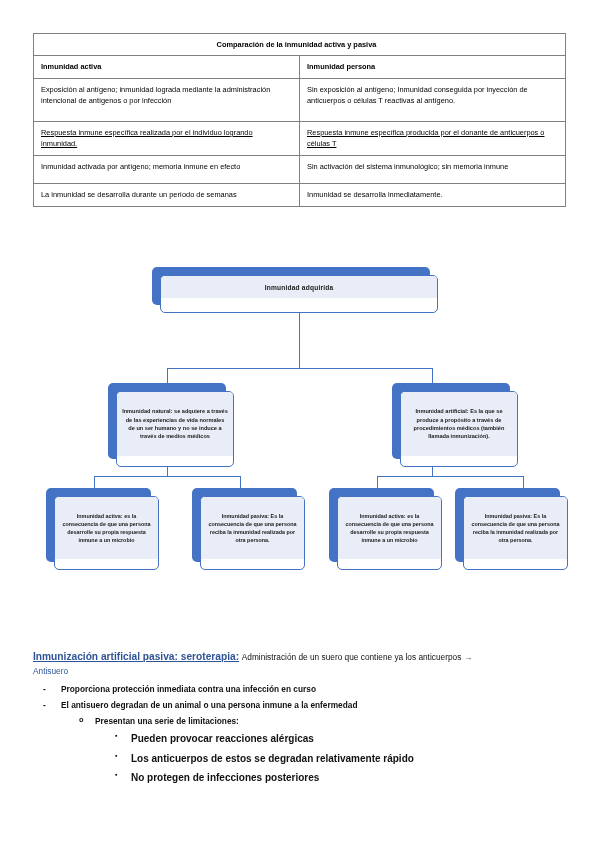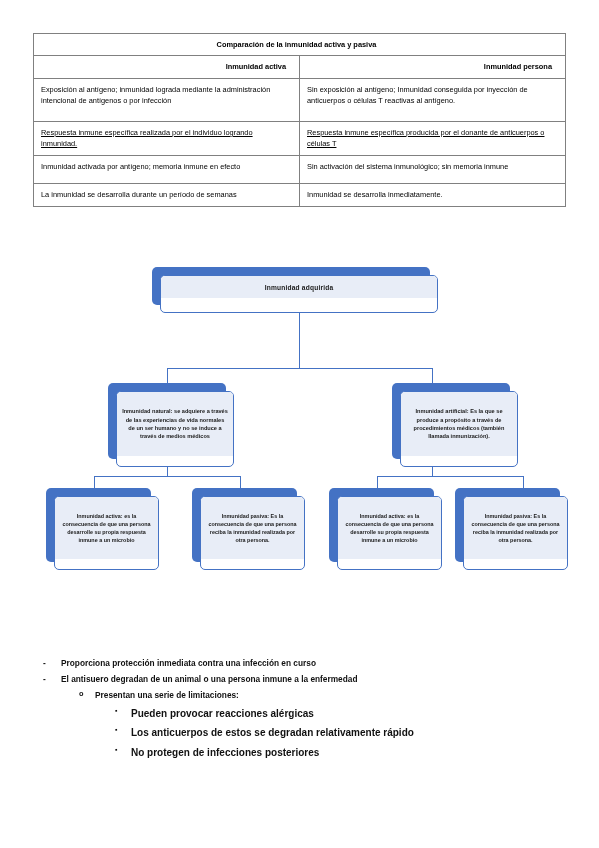--- a/index.html
+++ b/index.html
@@ -36,21 +36,21 @@
     vertical-align: top;
     color: #000;
   }
   td.title-cell {
     text-align: center;
     font-weight: bold;
     font-size: 7.8px;
     padding: 4px 4px;
   }
   td.hdr-cell {
-    text-align: right;
+    text-align: left;
     font-weight: bold;
     font-size: 7.8px;
     padding: 4px 4px;
   }
   .col-left  { width: 277px; }
   .col-right { width: 256px; }
   .r-tall { height: 43px; }
   .r-mid  { height: 30px; text-decoration: underline; }
   .r-low  { height: 28px; }
   .r-last { height: 23px; }
@@ -301,20 +301,26 @@
 
   <div class="node node-lvl3" style="left:455px; top:233px; width:105px; height:74px;">
     <div class="shadow"></div>
     <div class="face">
       <div class="inner">Inmunidad pasiva: Es la consecuencia de que una persona reciba la inmunidad realizada por otra persona.</div>
     </div>
   </div>
 </div>
 
 <div class="notes">
+  <div class="note-heading">
+    <span class="lead">Inmunización artificial pasiva: seroterapia:</span>
+    <span class="tail">Administración de un suero que contiene ya los anticuerpos</span>
+    <span class="arrow">→</span>
+  </div>
+  <div class="note-sub">Antisuero</div>
 
   <ul class="lvl1">
     <li>
       <span class="b">Proporciona protección inmediata contra una infección en curso</span>
     </li>
     <li>
       <span class="b">El antisuero degradan de un animal o una persona inmune a la enfermedad</span>
       <ul class="lvl2">
         <li>
           <span class="b">Presentan una serie de limitaciones:</span>

